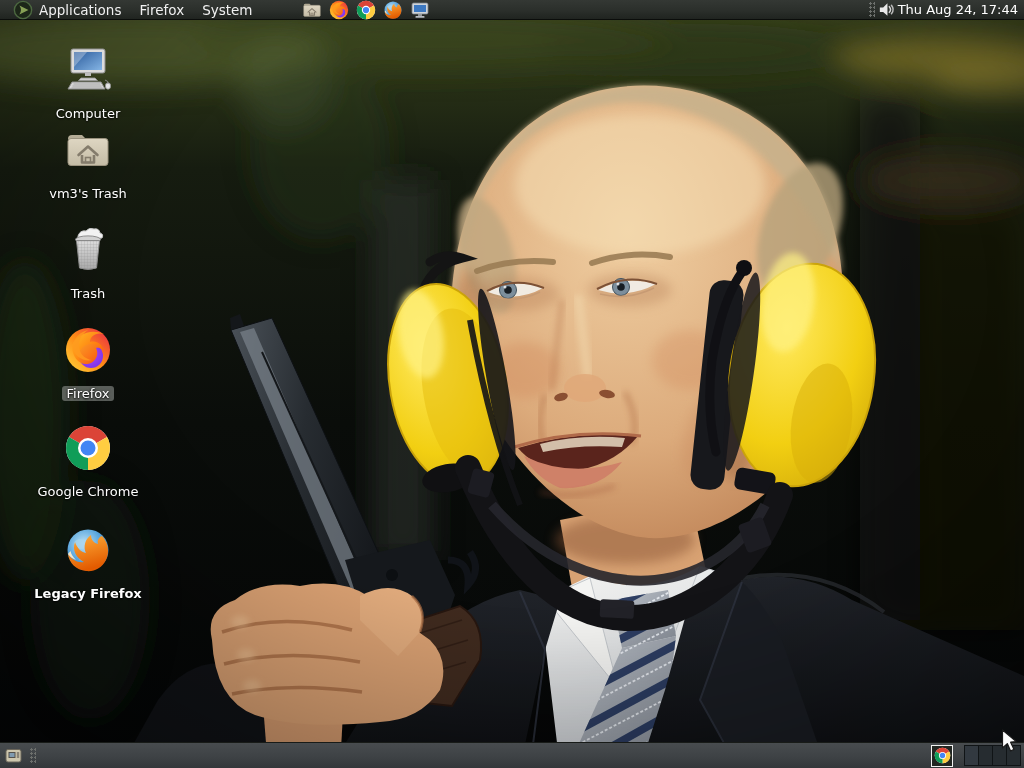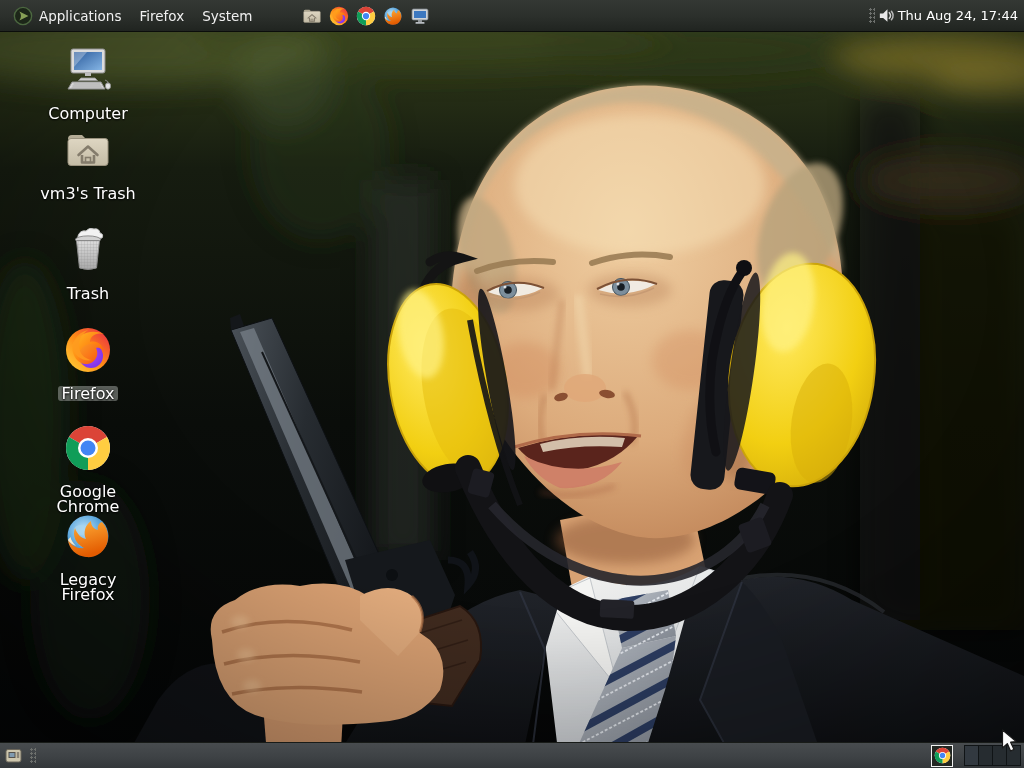--- a/index.html
+++ b/index.html
@@ -2,21 +2,21 @@
 <html><head>
 <meta charset="utf-8">
 <style>
   html,body{margin:0;padding:0;background:#000;}
   #screen{position:relative;width:1024px;height:768px;overflow:hidden;
           font-family:"DejaVu Sans","Liberation Sans",sans-serif;
           -webkit-font-smoothing:antialiased;}
   
   #wallpaper{position:absolute;inset:0;z-index:0;}
   
-  .top-panel{position:absolute;top:0;left:0;width:1024px;height:32px;z-index:10;
+  .top-panel{position:absolute;top:0;left:0;width:1024px;height:20px;z-index:10;
     display:flex;align-items:center;padding:0 4px;box-sizing:border-box;
     background:linear-gradient(#343834,#2b2f2b 55%,#202420);
     border-bottom:1px solid #0b0d0b;}
   .menu-item{display:flex;align-items:center;gap:6px;color:#f0f0f0;font-size:13.5px;
     padding:0 9px;height:24px;cursor:default;}
   .launchers{display:flex;align-items:center;gap:6px;margin-left:40px;}
   .launcher{width:21px;height:21px;display:flex;align-items:center;justify-content:center;}
   .panel-right{margin-left:auto;display:flex;align-items:center;gap:2px;padding-right:2px;}
   .handle{width:6px;height:16px;background-image:radial-gradient(circle at 1.5px 1.5px,#6d706d 1px,rgba(0,0,0,0) 1.3px);background-size:4px 4px;}
   .clock{color:#ffffff;font-size:13px;white-space:nowrap;}
@@ -28,21 +28,21 @@
   .show-desktop{width:22px;height:22px;display:flex;align-items:center;justify-content:center;}
   .tray{margin-left:auto;display:flex;align-items:center;}
   .tray-icon{width:20px;height:20px;border:1px solid #f2f2f2;background:#222622;
     display:flex;align-items:center;justify-content:center;}
   .workspaces{display:flex;gap:0;margin-left:6px;}
   .ws{width:13px;height:19px;background:#262c30;border:1px solid #101416;border-left-width:0;}
   .ws:first-child{border-left-width:1px;background:#323940;}
   
   .desk-item{position:absolute;left:28px;width:120px;z-index:5;text-align:center;cursor:default;}
   .desk-item .icon48{width:48px;height:48px;margin:0 auto;display:block;}
-  .desk-label{display:inline-block;margin-top:12px;color:#fff;font-size:16px;line-height:15px;
+  .desk-label{display:inline-block;margin-top:12px;color:#fff;font-size:13px;line-height:15px;
     padding:0 4px;border-radius:3px;
     text-shadow:0 1px 2px rgba(0,0,0,.95),0 0 3px rgba(0,0,0,.6);}
   .desk-item.selected .desk-label{background:rgba(128,132,128,.68);}
   
   #cursor{position:absolute;left:1001px;top:729px;z-index:30;}
   .hidden-defs{position:absolute;width:0;height:0;overflow:hidden;}
 </style>
 </head>
 <body>
 
@@ -457,21 +457,21 @@
         <use href="#icon-firefox-new"></use>
       </svg>
     <span class="desk-label">Firefox</span>
   </div>
   <div class="desk-item" style="top:424px;">
     <svg class="icon48" viewBox="0 0 48 48">
         <use href="#icon-chrome"></use>
       </svg>
     <span class="desk-label">Google Chrome</span>
   </div>
-  <div class="desk-item" style="top:512px;">
+  <div class="desk-item" style="top:526px;font-weight:bold;">
     <svg class="icon48" viewBox="0 0 48 48">
         <use href="#icon-firefox-old"></use>
       </svg>
     <span class="desk-label">Legacy Firefox</span>
   </div>
 
   <div class="bottom-panel">
     <div class="show-desktop">
       <svg width="18" height="18" viewBox="0 0 18 18">
           <use href="#icon-showdesk"></use>

